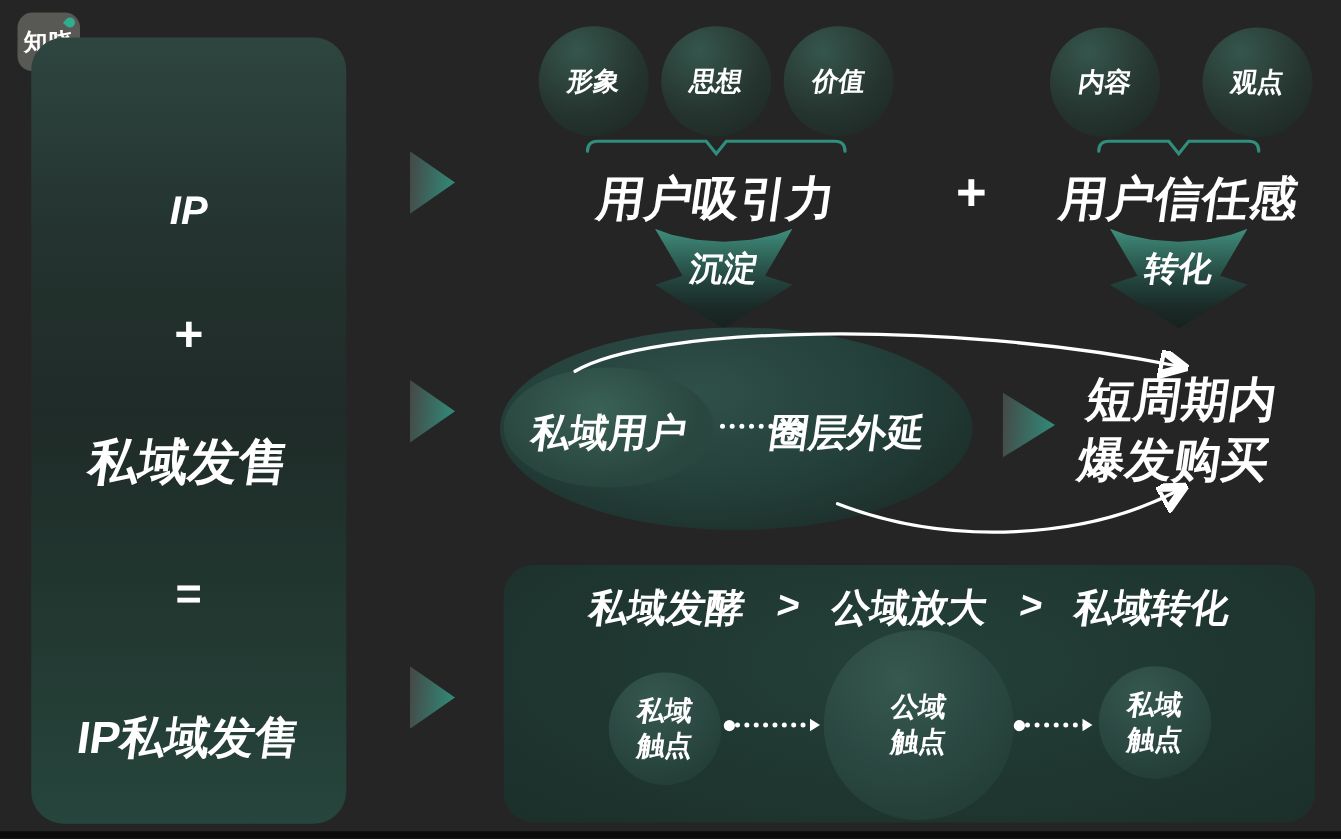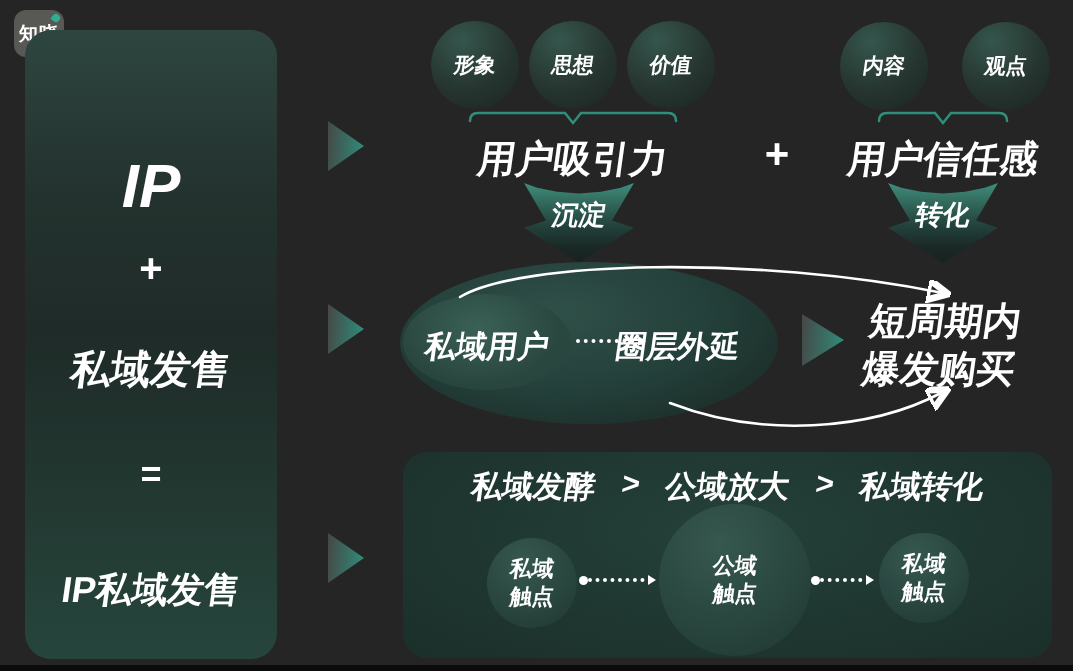--- a/index.html
+++ b/index.html
@@ -24,21 +24,21 @@
     position:absolute;right:4px;top:4px;width:8px;height:8px;
     background:#2fae8f;border-radius:60% 60% 60% 0;transform:rotate(40deg);
   }
 
   
   .left-panel{
     left:25px;top:30px;width:252px;height:629px;border-radius:26px;
     background:linear-gradient(180deg,#2e4540 0%,#24332f 25%,#1f2b28 48%,#223831 74%,#26453c 100%);
   }
   .lp-line{position:absolute;width:100%;text-align:center;font-weight:900;}
-  .lp-ip{top:120px;font-size:62px;font-style:italic;}
+  .lp-ip{top:120px;font-size:32px;font-style:italic;}
   .lp-plus{top:216px;font-size:40px;}
   .lp-siyu{top:312px;font-size:40px;}
   .lp-eq{top:424px;font-size:36px;}
   .lp-ipsiyu{top:536px;font-size:36px;}
 
   
   .tri{
     width:36px;height:50px;
     clip-path:polygon(0 0,100% 50%,0 100%);
     background:linear-gradient(95deg,rgba(96,100,97,.55) 0%,#2f8f7c 100%);

